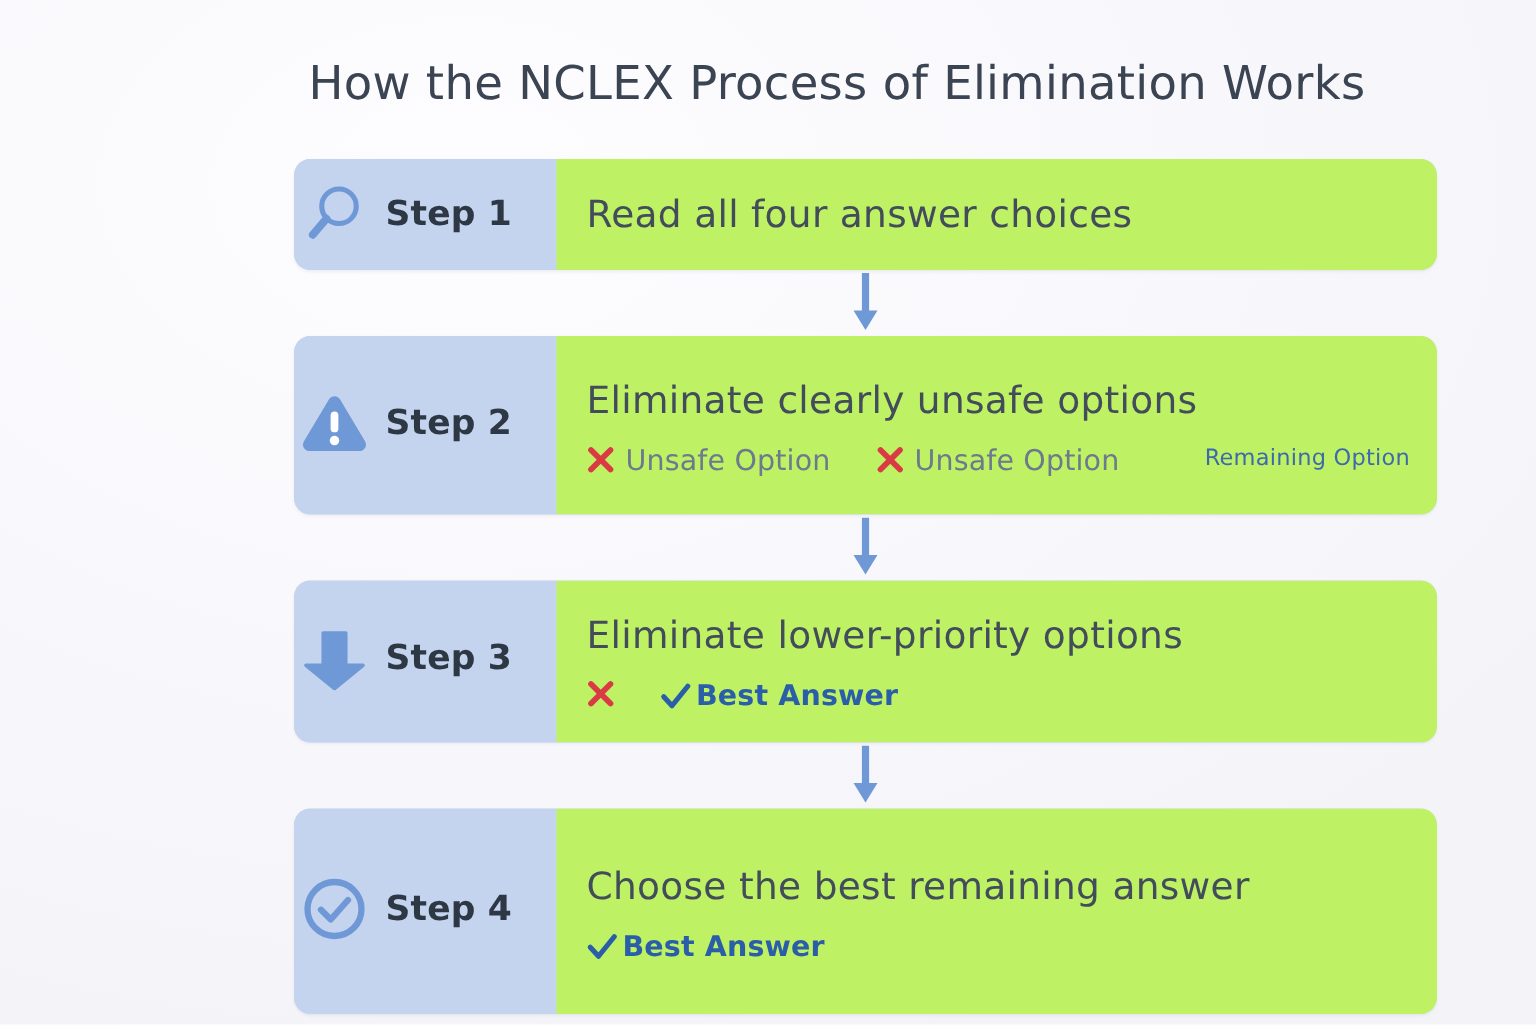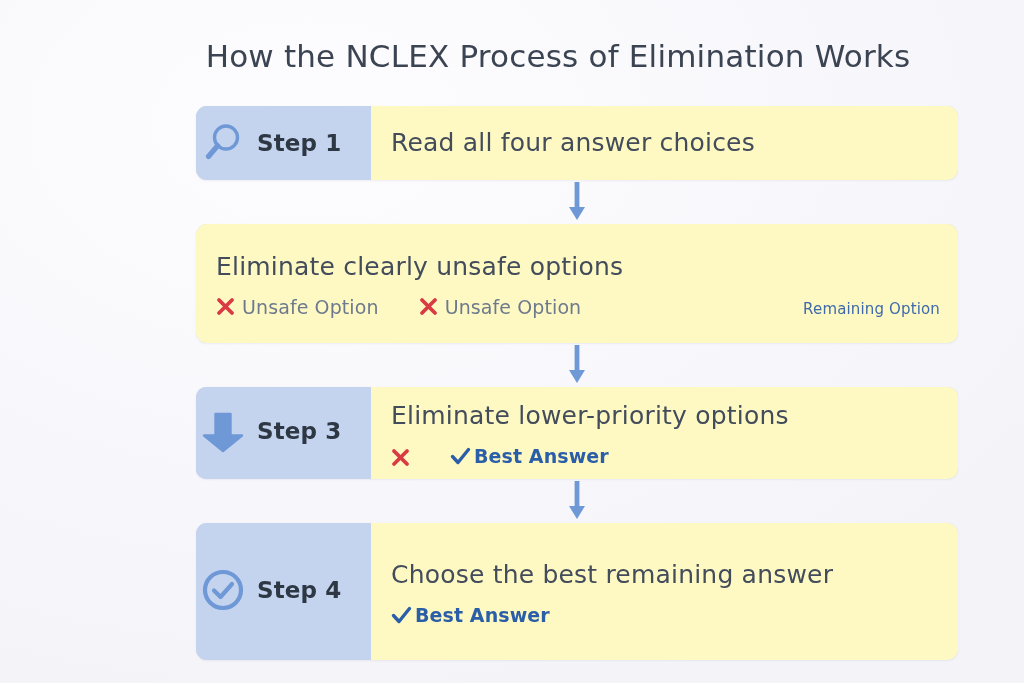--- a/index.html
+++ b/index.html
@@ -52,21 +52,21 @@
     position: relative;
     display: flex;
     align-items: stretch;
     background: #ccd9f2;
     border-radius: 11px;
     overflow: hidden;
     box-shadow: 0 1px 2px rgba(110,125,160,0.10);
   }
   .card.step1 { height: 74px; }
   .card.step2 { height: 119px; }
-  .card.step3 { height: 92px; border-radius: 10px; }
+  .card.step3 { height: 108px; }
   .card.step4 { height: 137px; }
 
   .card-left {
     width: 175px;
     flex: 0 0 175px;
     display: flex;
     align-items: center;
     gap: 10px;
     padding-left: 3px;
     box-sizing: border-box;
@@ -89,21 +89,21 @@
   .step-label {
     font-size: 23px;
     font-weight: 700;
     color: #2e3744;
     letter-spacing: 0.1px;
     white-space: nowrap;
   }
 
   .card-right {
     flex: 1 1 auto;
-    background: #fef9c3;
+    background: #bef264;
     display: flex;
     flex-direction: column;
     justify-content: center;
     padding-left: 20px;
     padding-right: 16px;
     box-sizing: border-box;
   }
   .card.step1 .card-right { justify-content: center; }
 
   .step-desc {
@@ -116,22 +116,22 @@
   .card.step2 .step-desc,
   .card.step3 .step-desc,
   .card.step4 .step-desc {
     margin-top: 2px;
     margin-bottom: 14px;
   }
 
   
   .options {
     display: flex;
-    align-items: flex-end;
-    gap: 40px;
+    align-items: flex-start;
+    gap: 30px;
     flex-wrap: nowrap;
   }
   .opt {
     display: inline-flex;
     align-items: center;
     gap: 7px;
     white-space: nowrap;
   }
   .opt .mark {
     display: inline-flex;
@@ -191,20 +191,30 @@
     </div>
 
     <div class="connector">
       <svg width="22" height="40" viewBox="0 0 22 40">
         <rect x="8.6" y="0" width="4.8" height="27" fill="#6f98d6"></rect>
         <polygon points="3,25 19,25 11,38" fill="#6f98d6"></polygon>
       </svg>
     </div>
 
     <div class="card step2">
+      <div class="card-left">
+        <span class="step-icon">
+          <svg width="50" height="46" viewBox="0 0 50 46">
+            <path d="M25 4.5 C26.7 4.5 28.1 5.4 29 6.9 L46.2 35.6 C47.1 37.2 47.1 38.9 46.2 40.3 C45.4 41.7 43.9 42.5 42.2 42.5 L7.8 42.5 C6.1 42.5 4.6 41.7 3.8 40.3 C2.9 38.9 2.9 37.2 3.8 35.6 L21 6.9 C21.9 5.4 23.3 4.5 25 4.5 Z" fill="#6f98d6"></path>
+            <rect x="22.3" y="15" width="5.4" height="14.5" rx="2.7" fill="#ffffff"></rect>
+            <circle cx="25" cy="35.2" r="3.3" fill="#ffffff"></circle>
+          </svg>
+        </span>
+        <span class="step-label">Step 2</span>
+      </div>
       <div class="card-right">
         <div class="step-desc">Eliminate clearly unsafe options</div>
         <div class="options">
           <span class="opt eliminated">
             <span class="mark">
               <svg width="19" height="19" viewBox="0 0 19 19">
                 <line x1="3" y1="3" x2="16" y2="16" stroke="#d93a43" stroke-width="3.8" stroke-linecap="round"></line>
                 <line x1="16" y1="3" x2="3" y2="16" stroke="#d93a43" stroke-width="3.8" stroke-linecap="round"></line>
               </svg>
             </span>

